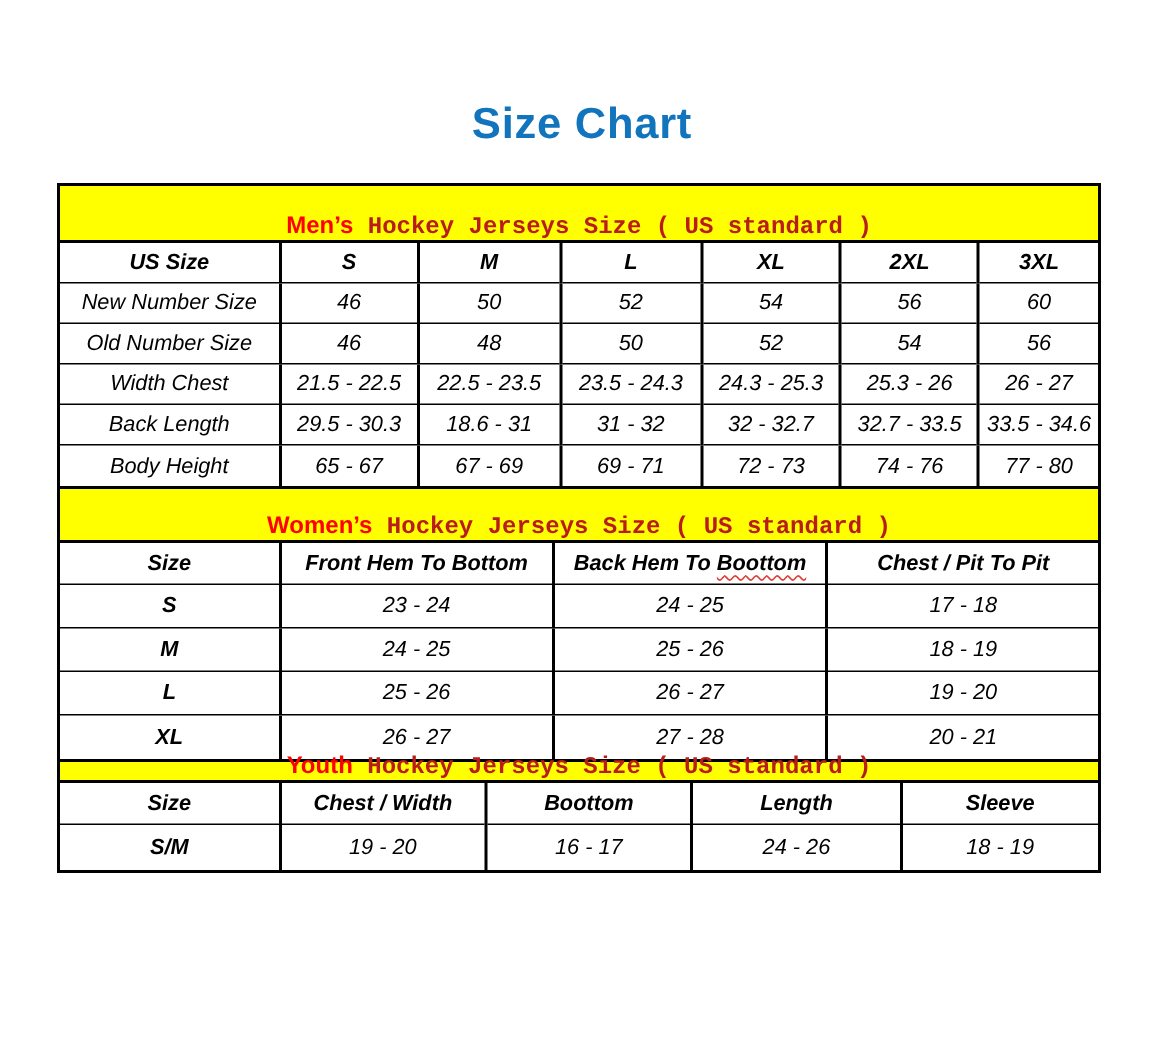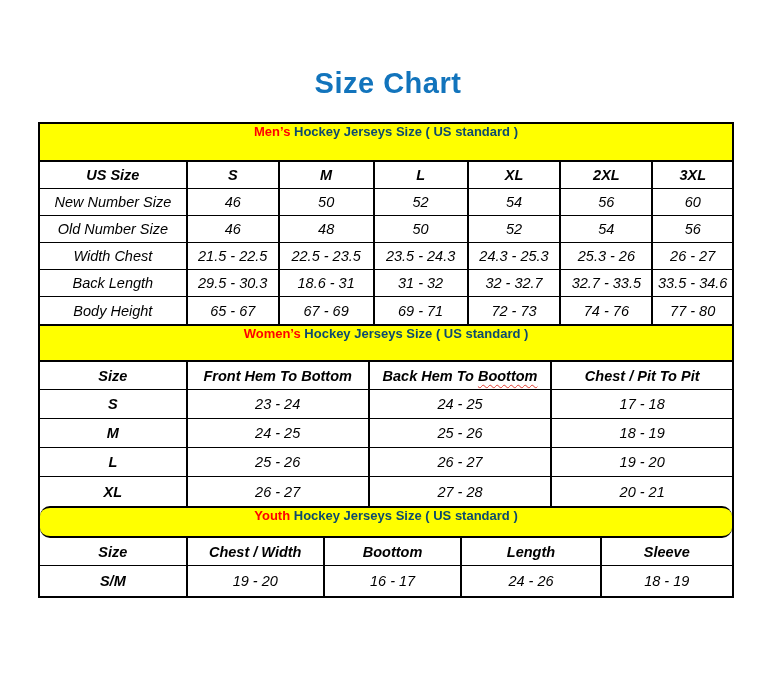--- a/index.html
+++ b/index.html
@@ -22,31 +22,31 @@
   }
   .chart-wrap {
     margin: 22px 0 0 38px;
     width: 696px;
     border: 2px solid #000000;
   }
   .band {
     background: #FFFF00;
     height: 38px;
     display: flex;
-    align-items: flex-start;
+    align-items: flex-end;
     justify-content: center;
     font-weight: bold;
-    font-size: 13px;
+    font-size: 16px;
     border-top: 2px solid #000000;
     border-bottom: 2px solid #000000;
   }
   .band.first { border-top: none; }
-  .band.youth-band { height: 32px; border-radius: 10px; }
+  .band.youth-band { height: 16px; }
   .band .accent { color: #FF0000; white-space: pre; }
-  .band .rest { white-space: pre; color: #0c4a6e; }
+  .band .rest { white-space: pre; color: #b91c1c; font-family: Liberation Mono, monospace; }
   table.size-table {
     width: 100%;
     border-collapse: collapse;
     border-style: hidden;
     table-layout: fixed;
     font-style: italic;
   }
   .size-table th, .size-table td {
     border: 1px solid #000000;
     border-left-width: 2px;

